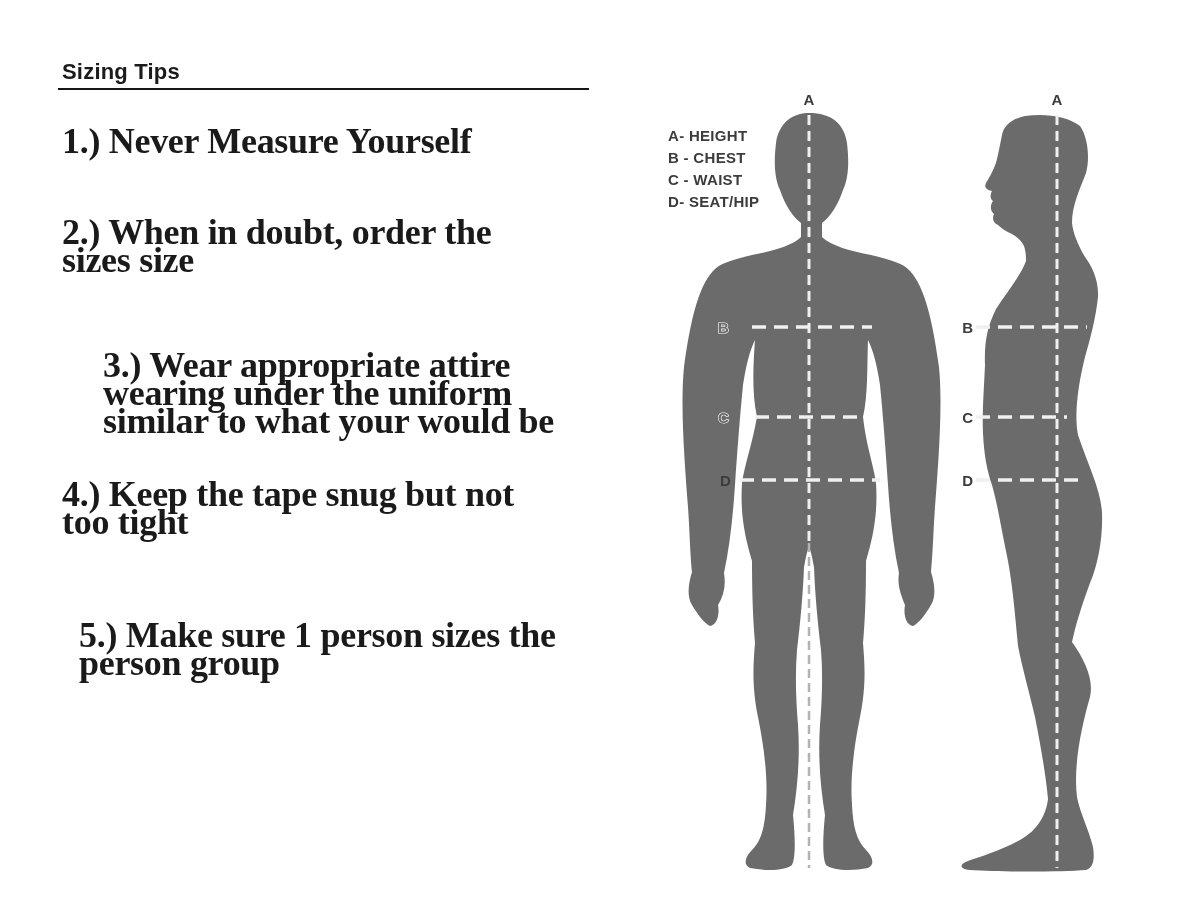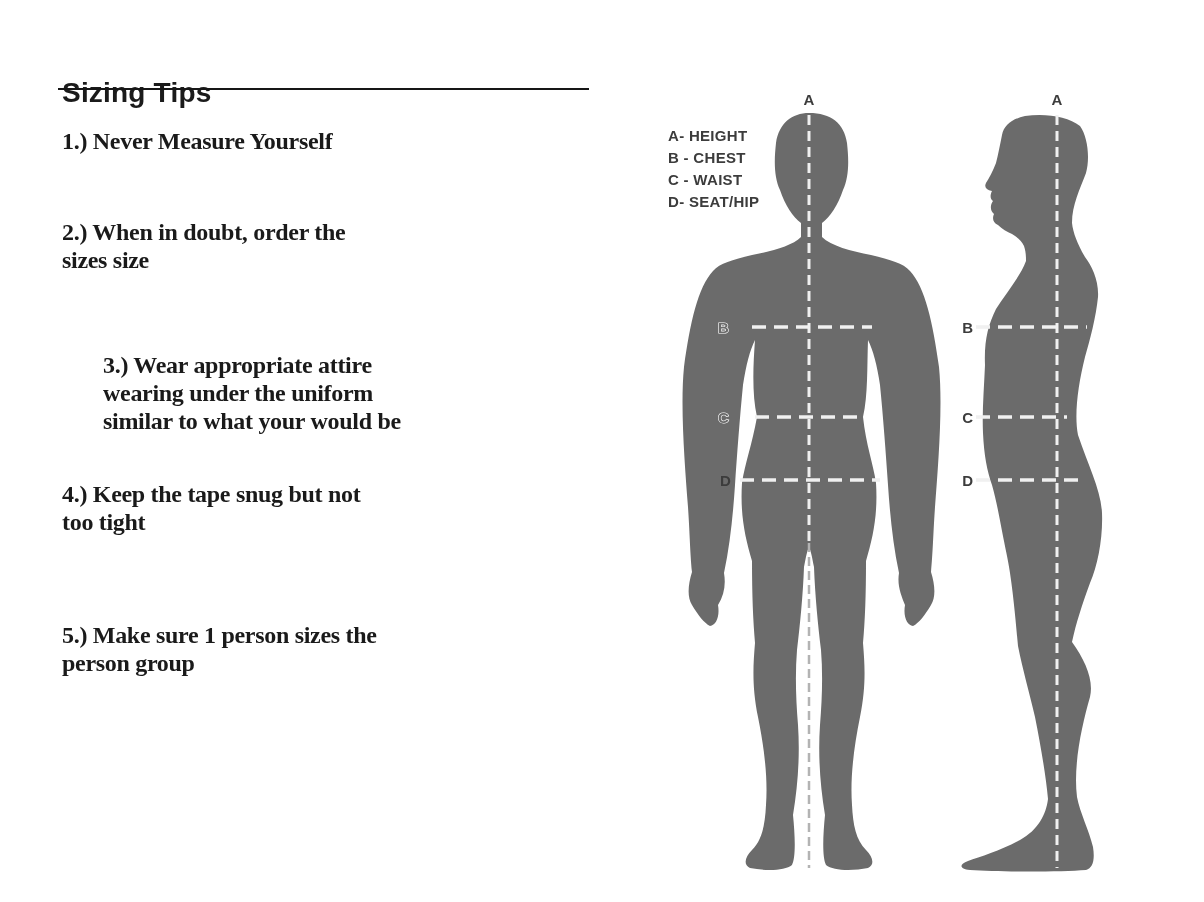--- a/index.html
+++ b/index.html
@@ -9,42 +9,42 @@
     --label-dark:#3c3c3c;
     --text:#1b1b1b;
   }
   html,body{margin:0;padding:0;}
   body{
     width:1204px;height:902px;position:relative;
     background:#ffffff;overflow:hidden;
     font-family:"Liberation Sans",sans-serif;
   }
   .page-title{
-    position:absolute;left:62px;top:58px;
-    font-family:"Liberation Sans",sans-serif;
-    font-size:28px;font-weight:700;letter-spacing:.2px;
+    position:absolute;left:62px;top:44px;
+    font-family:"Liberation Sans",sans-serif;
+    font-size:22px;font-weight:700;letter-spacing:.2px;
     color:var(--text);white-space:nowrap;
   }
   .title-divider{
     position:absolute;left:58px;top:88px;width:531px;height:2px;
     background:#161616;
   }
   .tips-column{position:absolute;left:62px;top:0;width:560px;}
   .tip{
     position:absolute;left:0;
     font-family:"Liberation Serif",serif;
-    font-weight:700;font-size:24px;line-height:28px;
+    font-weight:700;font-size:36px;line-height:28px;
     letter-spacing:-0.3px;color:#1a1a1a;white-space:nowrap;
   }
   .tip span{display:block;}
   .tip-1{top:127px;}
   .tip-2{top:218px;}
   .tip-3{top:351px;margin-left:41px;}
   .tip-4{top:480px;}
-  .tip-5{top:621px;}
+  .tip-5{top:621px;margin-left:17px;}
   .diagram{position:absolute;left:640px;top:85px;width:564px;height:800px;}
   .silhouette{fill:var(--silhouette);}
   .vdash{stroke:var(--dash-on-body);stroke-width:3;stroke-dasharray:10 6;fill:none;}
   .vdash-light{stroke:var(--dash-on-white);stroke-width:2.5;stroke-dasharray:9 5;fill:none;}
   .hdash{stroke:var(--dash-on-body);stroke-width:3.5;stroke-dasharray:14 8;fill:none;}
   .legend-text{
     font-family:"Liberation Sans",sans-serif;
     font-size:15px;font-weight:700;fill:var(--label-dark);letter-spacing:.3px;
   }
   .marker{

